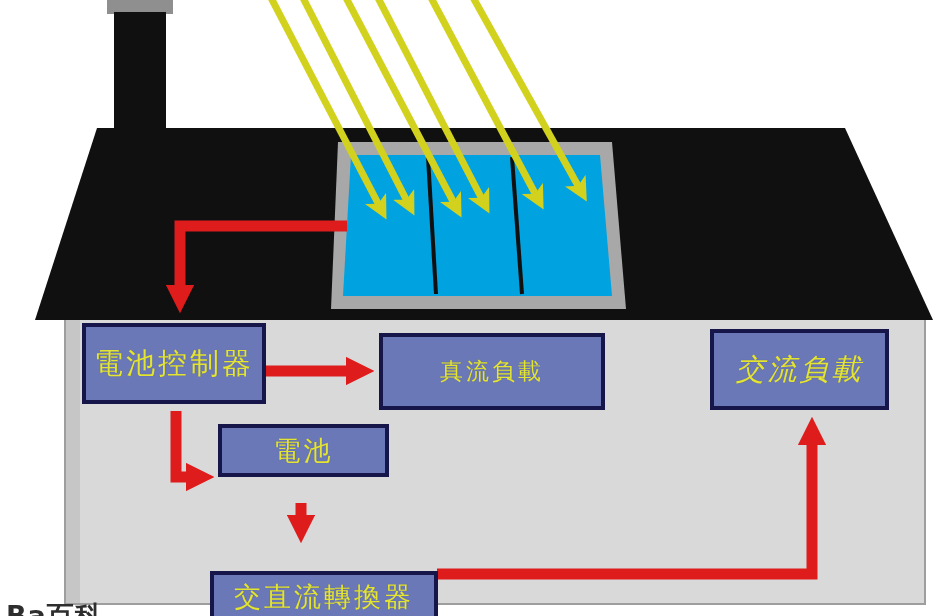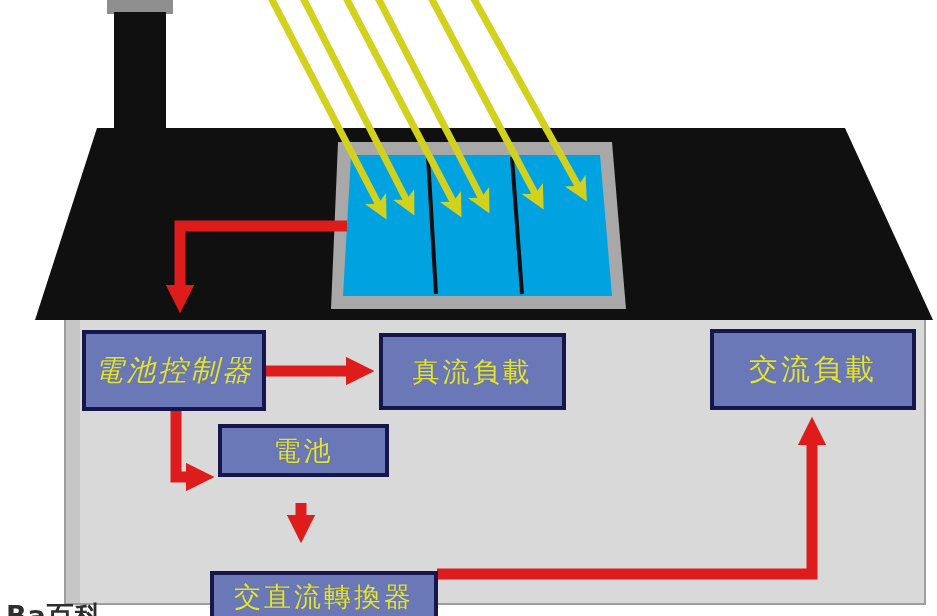--- a/index.html
+++ b/index.html
@@ -17,23 +17,23 @@
     box-sizing:border-box;
     background:#6a78b8;
     border:4px solid #16164a;
     display:flex; align-items:center; justify-content:center;
     color:#e4e432;
     letter-spacing:3px;
     font-weight:500;
     text-shadow:0 0 1px rgba(0,0,0,.25);
     white-space:nowrap;
   }
-  .box-controller { left:82px;  top:330px; width:184px; height:81px; font-size:29px;font-style:italic; }
-  .box-dcload     { left:379px; top:333px; width:187px; height:77px; font-size:27px; }
-  .box-acload     { left:710px; top:329px; width:206px; height:81px; font-size:29px; }
+  .box-controller { left:82px;  top:323px; width:184px; height:81px; font-size:29px; }
+  .box-dcload     { left:379px; top:333px; width:226px; height:77px; font-size:23px; }
+  .box-acload     { left:710px; top:329px; width:179px; height:81px; font-size:29px;font-style:italic; }
   .box-battery    { left:218px; top:424px; width:171px; height:53px; font-size:27px; }
   .box-inverter   { left:210px; top:547px; width:228px; height:52px; font-size:27px;margin-top:24px; }
 
   .watermark {
     position:absolute;
     left:6px; top:598px;
     font-size:27px;
     font-weight:bold;
     color:#2e2e2e;
     letter-spacing:1px;

